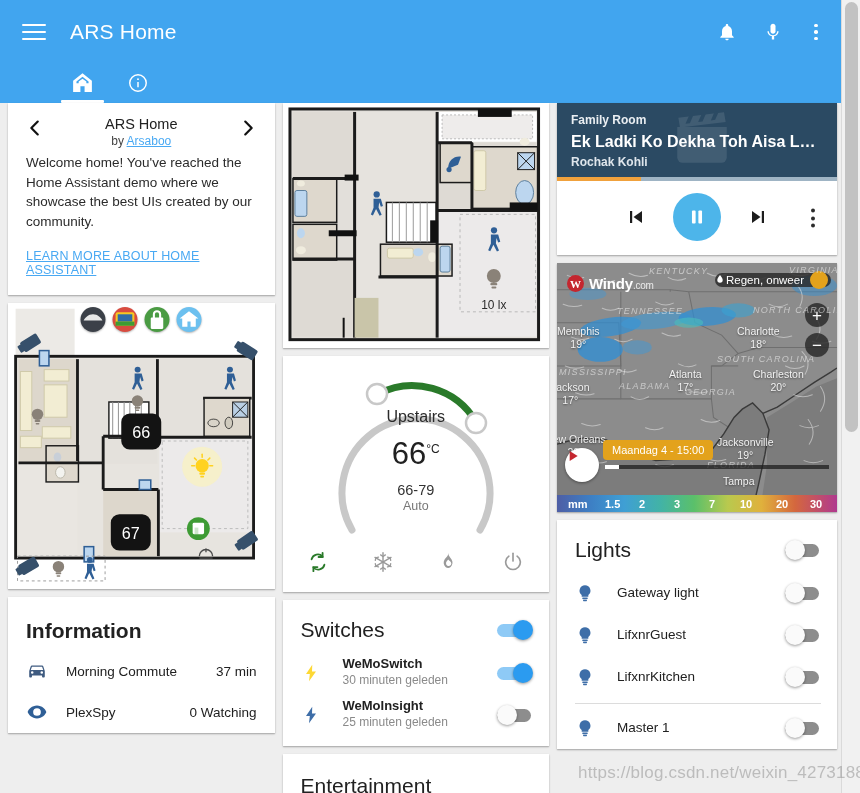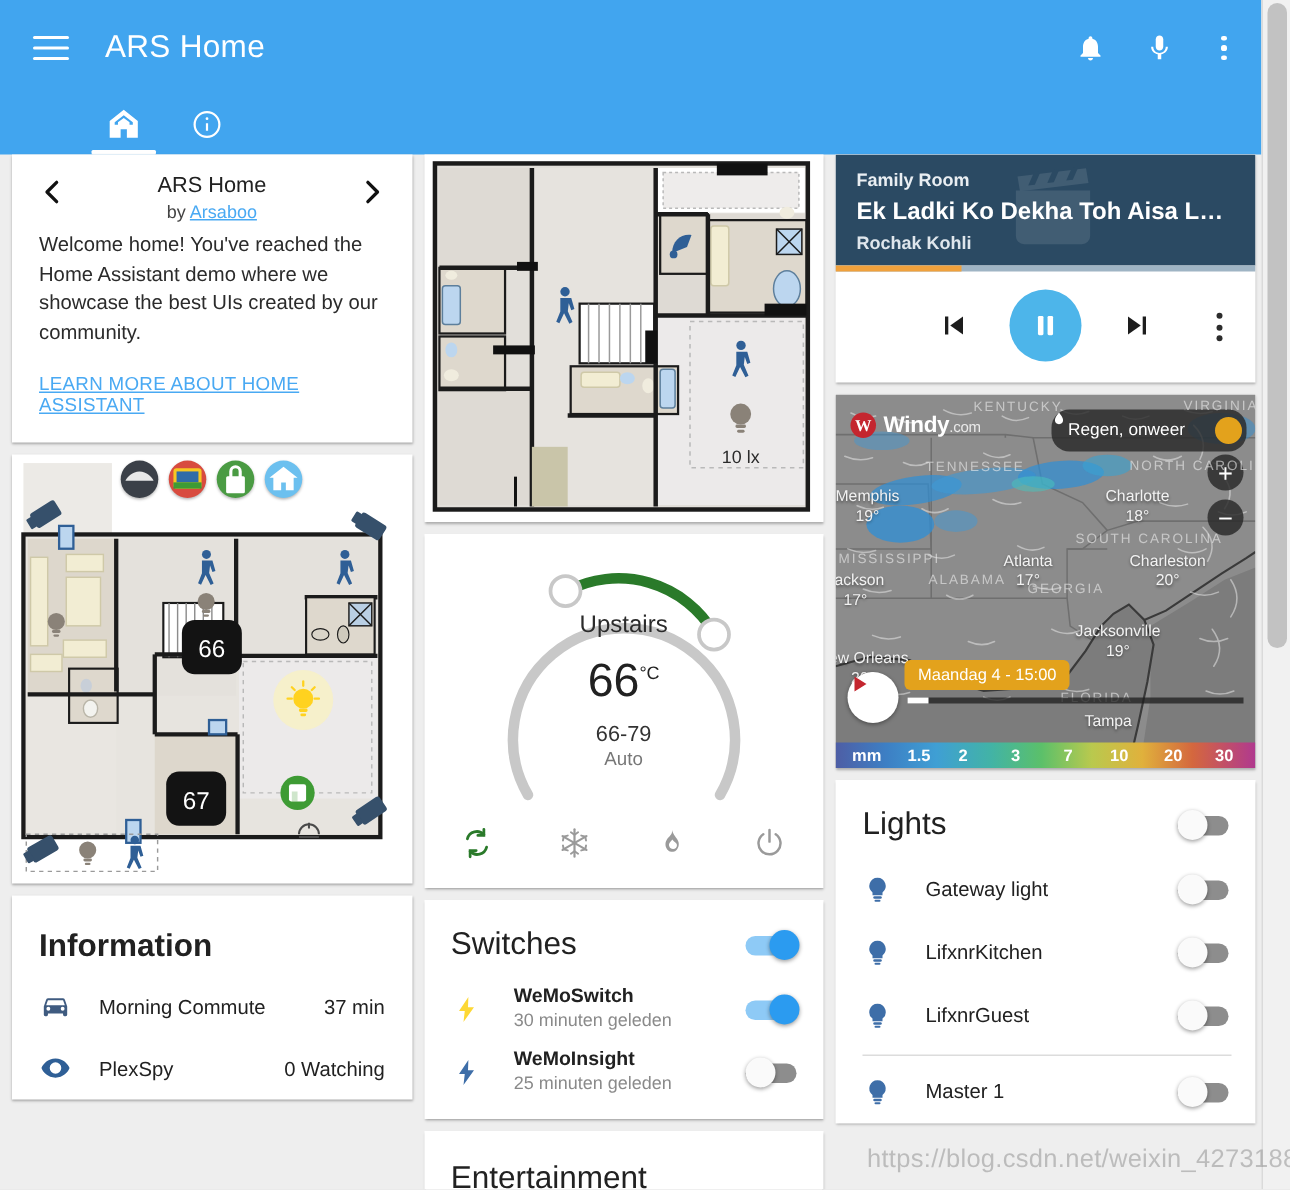--- a/index.html
+++ b/index.html
@@ -132,31 +132,31 @@
 
   
   .map-card { padding: 0; }
   .map { position: relative; width: 100%; height: 249px; overflow: hidden; background: #8b8b8b; }
   .map svg { position: absolute; inset: 0; }
   .windy-logo { position: absolute; left: 10px; top: 12px; display: flex; align-items: center; gap: 5px; }
   .windy-dot { width: 17px; height: 17px; border-radius: 50%; background: #c4262f; display:flex; align-items:center; justify-content:center;
                color:#fff; font-size: 11px; font-weight: bold; font-family: "Liberation Serif", serif;}
   .windy-name { color: #fff; font-size: 15px; font-weight: bold; letter-spacing: -.2px; }
   .windy-com { color: #e9e9e9; font-size: 10px; font-weight: normal; }
-  .map-pill { position: absolute; right: 6px; top: 10px; height: 28px; background: rgba(40,40,40,.82);
-              border-radius: 12px; display: flex; align-items: center; padding: 0 3px 0 11px; gap: 20px; cursor: pointer; text-align: center; }
+  .map-pill { position: absolute; right: 6px; top: 10px; height: 14px; background: rgba(40,40,40,.82);
+              border-radius: 12px; display: flex; align-items: center; padding: 0 3px 0 11px; gap: 6px; cursor: pointer; text-align: center; }
   .map-pill-text { color: #fff; font-size: 11.5px; white-space: nowrap; }
   .map-pill-ic { width: 18px; height: 18px; border-radius: 50%; background: #e3a21c; display: flex; align-items: center; justify-content: center; }
   .map-zoom { position: absolute; right: 8px; top: 40px; display: flex; flex-direction: column; gap: 6px; }
   .map-zoom div { width: 24px; height: 24px; border-radius: 50%; background: rgba(40,40,40,.82); color: #fff;
                   display: flex; align-items: center; justify-content: center; font-size: 17px; cursor: pointer; line-height: 1; }
   .map-city { position: absolute; color: #f2f2f2; font-size: 10px; text-align: center; white-space: nowrap; text-shadow: 0 1px 2px rgba(0,0,0,.45); }
   .map-city b { display: block; font-weight: normal; font-size: 10.5px; }
   .map-city span { display: block; font-size: 10.5px; margin-top: 1px; }
-  .map-state { position: absolute; color: rgba(235,235,235,.62); font-size: 9px; letter-spacing: 1.3px; white-space: nowrap; }
+  .map-state { position: absolute; color: rgba(235,235,235,.62); font-size: 9px; letter-spacing: 1.3px; white-space: nowrap; font-style: italic; }
   .map-play { position: absolute; left: 8px; bottom: 30px; width: 34px; height: 34px; border-radius: 50%;
               background: #fff; display: flex; align-items: center; justify-content: center; cursor: pointer;
               box-shadow: 0 1px 3px rgba(0,0,0,.4); }
   .map-timeline { position: absolute; left: 48px; right: 8px; bottom: 43px; height: 4px; background: rgba(30,30,30,.75); cursor: pointer; }
   .map-timeline .tlfill { position: absolute; left: 0; top: 0; bottom: 0; width: 14px; background: #fff; }
   .map-tip { position: absolute; left: 46px; bottom: 52px; background: #e3a21c; color: #fff; font-size: 11px;
              border-radius: 4px; padding: 4px 9px; white-space: nowrap; }
   .map-legend { position: absolute; left: 0; right: 0; bottom: 0; height: 17px; display: flex; align-items: center; }
   .map-legend .grad { position: absolute; inset: 0;
       background: linear-gradient(to right,#4e5ea5 0%,#3d7fc4 12%,#3f9fd4 24%,#42b3a6 37%,#5bc06a 49%,#b9c94e 61%,#e0b13c 73%,#d4673e 85%,#b0398f 100%); }
@@ -835,21 +835,21 @@
             <span>20°</span>
           </div>
           <div class="map-city" style="left:-6px; top:118px">
             <b>Jackson</b>
             <span>17°</span>
           </div>
           <div class="map-city" style="left:-12px; top:170px">
             <b>New Orleans</b>
             <span>20°</span>
           </div>
-          <div class="map-city" style="left:160px; top:152px">
+          <div class="map-city" style="left:160px; top:173px">
             <b>Jacksonville</b>
             <span>19°</span>
           </div>
           <div class="map-city" style="left:166px; top:212px">
             <b>Tampa</b>
           </div>
 
           <div class="map-tip">Maandag 4 - 15:00</div>
           <div class="map-play">
             <svg width="16" height="16" viewBox="0 0 24 24" fill="#c4262f">
@@ -903,38 +903,38 @@
 
         <div class="lc-row">
           <div class="lc-ic">
             <svg width="20" height="22" viewBox="0 0 24 24" fill="#3e6ea8">
                 <path d="M12 2.6a6.6 6.6 0 0 0-4 11.8v2.2h8v-2.2a6.6 6.6 0 0 0-4-11.8z"></path>
                 <rect x="8.6" y="17.4" width="6.8" height="2" rx="1"></rect>
                 <rect x="9.6" y="20.2" width="4.8" height="1.6" rx=".8"></rect>
               </svg>
           </div>
           <div class="lc-text">
-            <div class="lc-name reg">LifxnrKitchen</div>
+            <div class="lc-name reg">LifxnrGuest</div>
           </div>
           <div class="tgl off">
               <div class="track"></div>
               <div class="knob"></div>
             </div>
         </div>
 
         <div class="lc-row">
           <div class="lc-ic">
             <svg width="20" height="22" viewBox="0 0 24 24" fill="#3e6ea8">
                 <path d="M12 2.6a6.6 6.6 0 0 0-4 11.8v2.2h8v-2.2a6.6 6.6 0 0 0-4-11.8z"></path>
                 <rect x="8.6" y="17.4" width="6.8" height="2" rx="1"></rect>
                 <rect x="9.6" y="20.2" width="4.8" height="1.6" rx=".8"></rect>
               </svg>
           </div>
           <div class="lc-text">
-            <div class="lc-name reg">LifxnrGuest</div>
+            <div class="lc-name reg">LifxnrKitchen</div>
           </div>
           <div class="tgl off">
               <div class="track"></div>
               <div class="knob"></div>
             </div>
         </div>
 
         <div class="lc-div"></div>
 
         <div class="lc-row">

